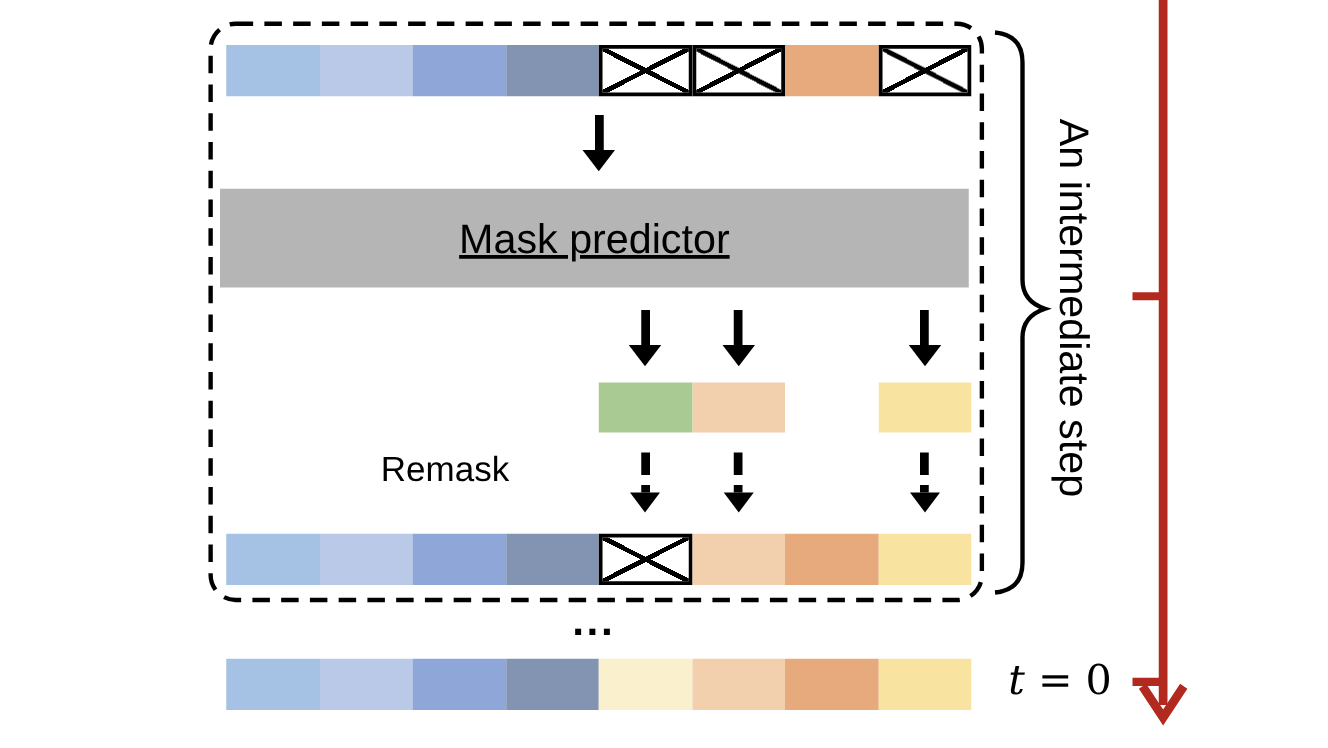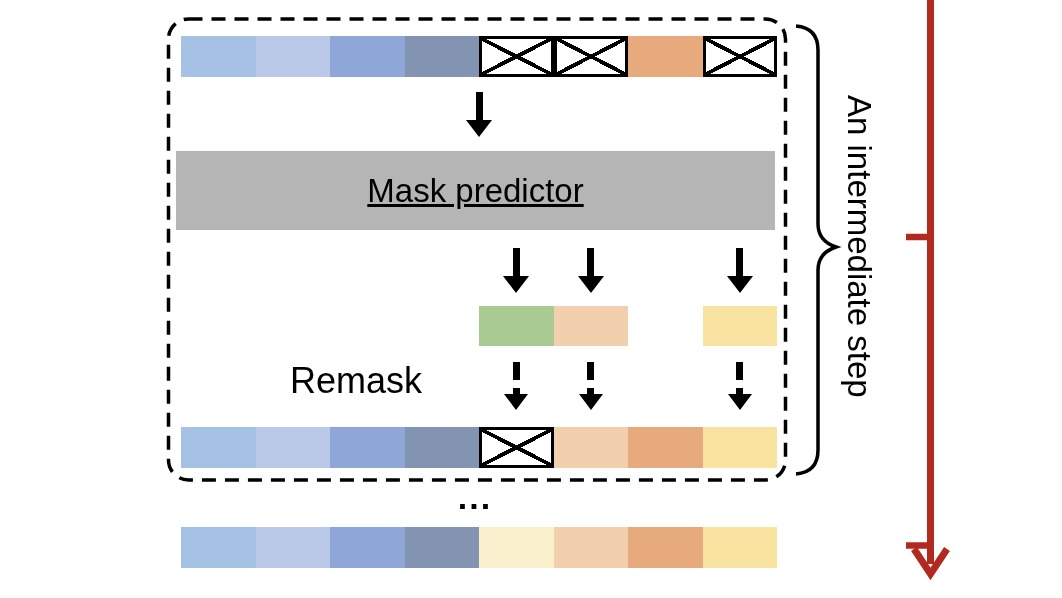--- a/index.html
+++ b/index.html
@@ -28,21 +28,21 @@
   
   .darrow{position:absolute;width:24px;display:flex;flex-direction:column;align-items:center;}
   .darrow .dash{width:7px;height:18px;background:#000;margin-bottom:8px;}
   .darrow .stem{width:7px;height:6px;background:#000;}
   .darrow .head{width:0;height:0;border-left:12px solid transparent;border-right:12px solid transparent;border-top:16px solid #000;}
 
   .predictor-bar{
     position:absolute;left:176px;top:151px;width:599px;height:79px;
     background:#b5b5b5;text-align:center;line-height:79px;font-size:33px;text-decoration:underline;
   }
-  .remask-label{position:absolute;left:266px;top:360px;width:180px;text-align:center;font-size:36px;}
+  .remask-label{position:absolute;left:266px;top:360px;width:180px;text-align:center;font-size:28px;}
   .ellipsis{position:absolute;left:440px;top:478px;width:70px;text-align:center;font-size:34px;font-weight:900;letter-spacing:2px;}
   .t0-label{
     position:absolute;left:796px;top:524px;width:104px;text-align:center;
     font-family:"DejaVu Serif", serif;font-size:33px;
   }
   .t0-label .var{font-style:italic;}
   .side-label{
     position:absolute;left:840px;top:52px;height:388px;
     writing-mode:vertical-rl;text-align:center;font-size:33px;white-space:nowrap;
   }
@@ -139,16 +139,19 @@
       <div class="token" style="left: 0px; width: 74.5px; background: rgb(165, 194, 228);"></div>
       <div class="token" style="left: 74.5px; width: 74.5px; background: rgb(185, 201, 231);"></div>
       <div class="token" style="left: 149px; width: 74.5px; background: rgb(143, 167, 216);"></div>
       <div class="token" style="left: 223.5px; width: 74.5px; background: rgb(130, 148, 177);"></div>
       <div class="token" style="left: 298px; width: 74.5px; background: rgb(250, 240, 205);"></div>
       <div class="token" style="left: 372.5px; width: 74.5px; background: rgb(242, 207, 173);"></div>
       <div class="token" style="left: 447px; width: 74.5px; background: rgb(230, 170, 124);"></div>
       <div class="token" style="left: 521.5px; width: 74.5px; background: rgb(248, 228, 160);"></div>
     </div>
 
+  <div class="t0-label">
+    <span class="var">t</span><span> = 0</span>
+  </div>
 
   <div class="side-label">An intermediate step</div>
 
 </div>
 
 </body></html>

